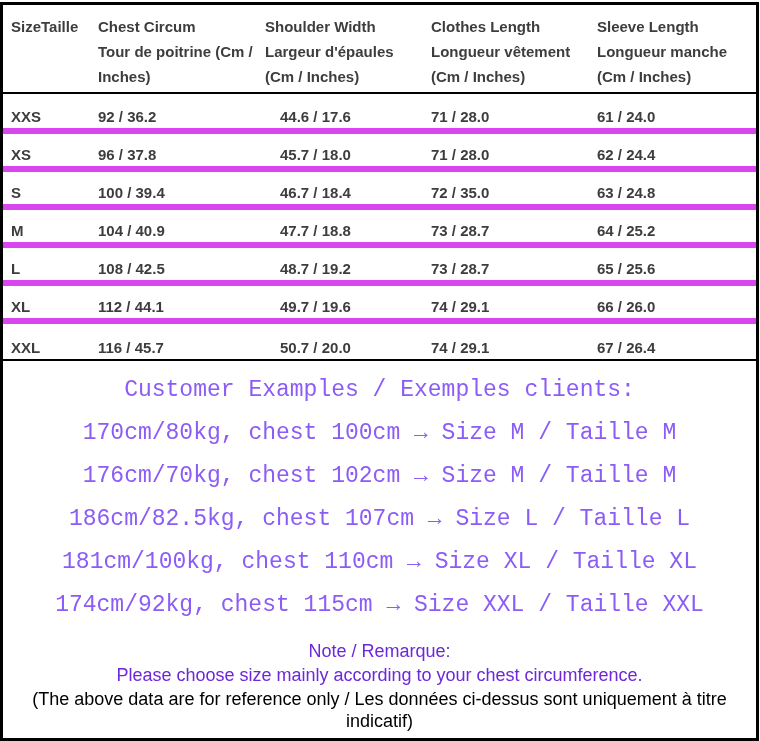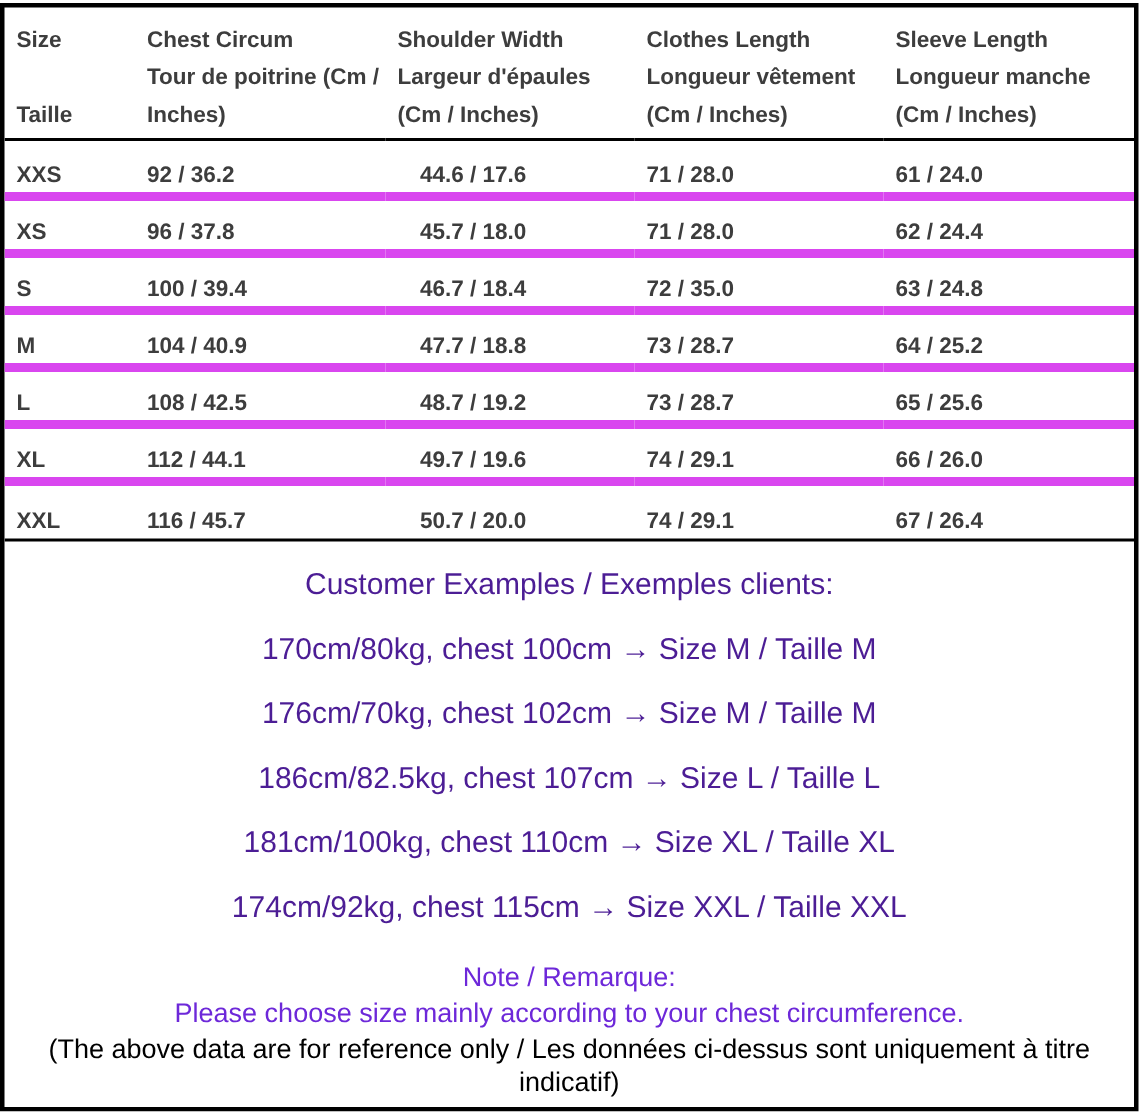--- a/index.html
+++ b/index.html
@@ -35,44 +35,45 @@
     overflow: hidden;
     white-space: normal;
   }
   thead th {
     height: 74px;
     vertical-align: top;
     padding-top: 9px;
     line-height: 25px;
     border-bottom: 2px solid #000;
   }
-  thead th .hdr-col { display: flex; flex-direction: column; height: 100%; }
-  thead th .fr-gap { margin-top: 25px; }
+  thead th .hdr-col { display: flex; flex-direction: row; height: 100%; }
+  thead th .fr-gap { }
 
   tbody td {
     height: 38px;
     vertical-align: bottom;
     border-bottom: 6px solid #d946ef;
     line-height: 17px;
   }
   tbody tr:last-child td { border-bottom: none; margin-top: 16px; }
   tbody td.shoulder-cell { padding-left: 23px; }
 
   .bottom {
     border-top: 2px solid #000;
     text-align: center;
     padding-top: 20px;
     color: #111;
   }
   .bottom p { margin: 0; }
   .ex-heading, .ex-line {
-    font-size: 20px;
+    font-size: 23px;
     line-height: 18px;
     margin-bottom: 25px !important;
-    color: #4c1d95;
+    color: #8b5cf6;
+    font-family: Liberation Mono, monospace;
   }
   .note-heading { margin-top: 14px !important; }
   .note-line {
     font-size: 18px;
     line-height: 24px;
   }
   .red { color: #6d28d9; }
   .disclaimer {
     color: #000;
     font-size: 18px;

